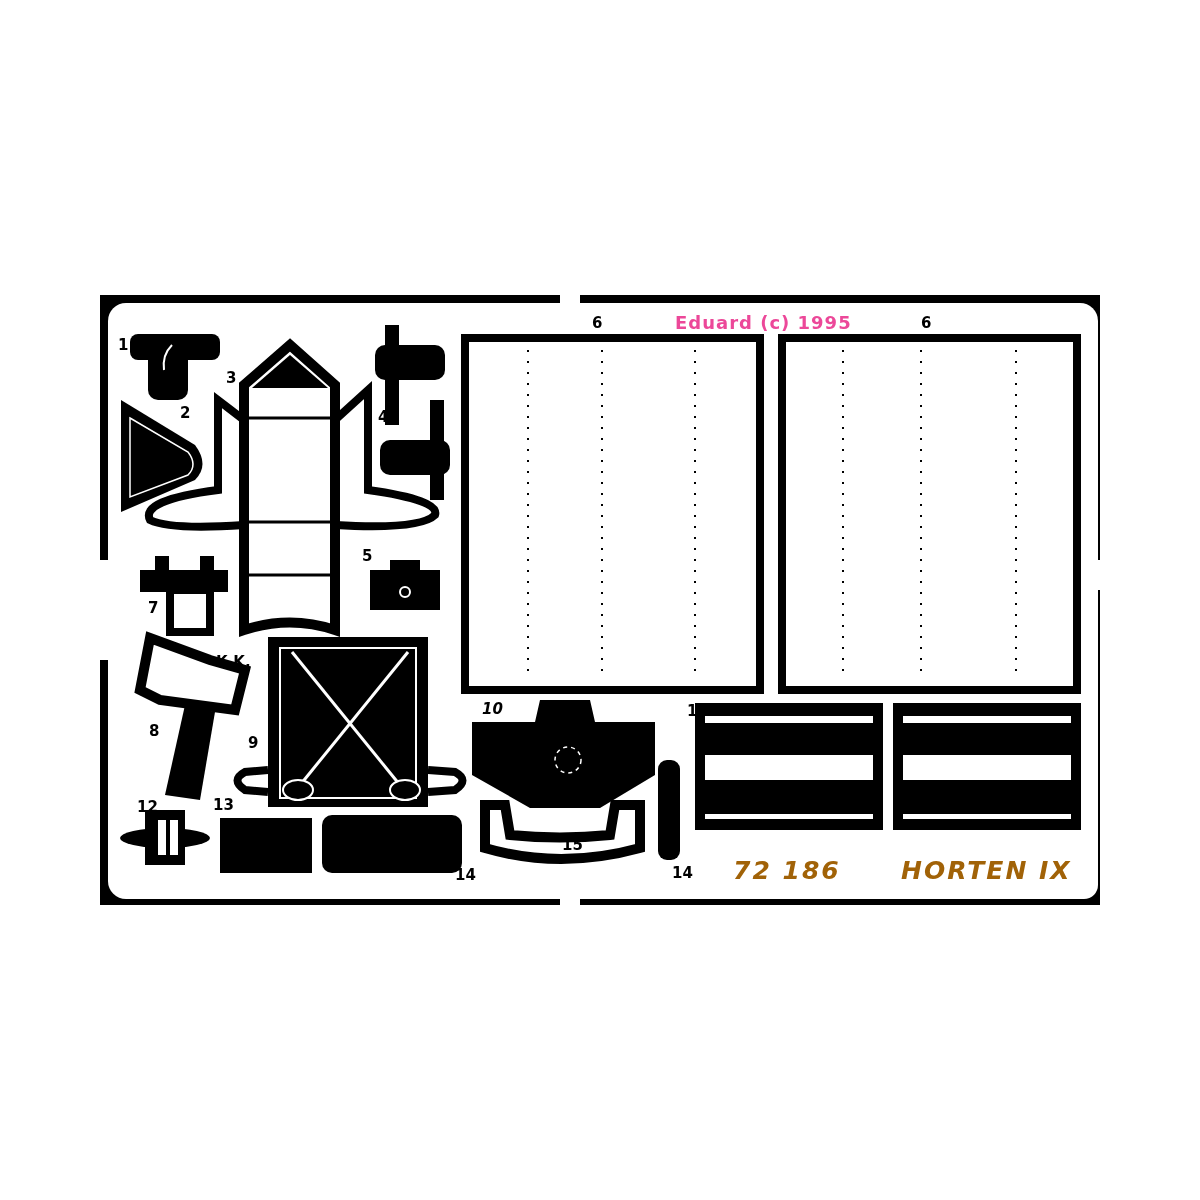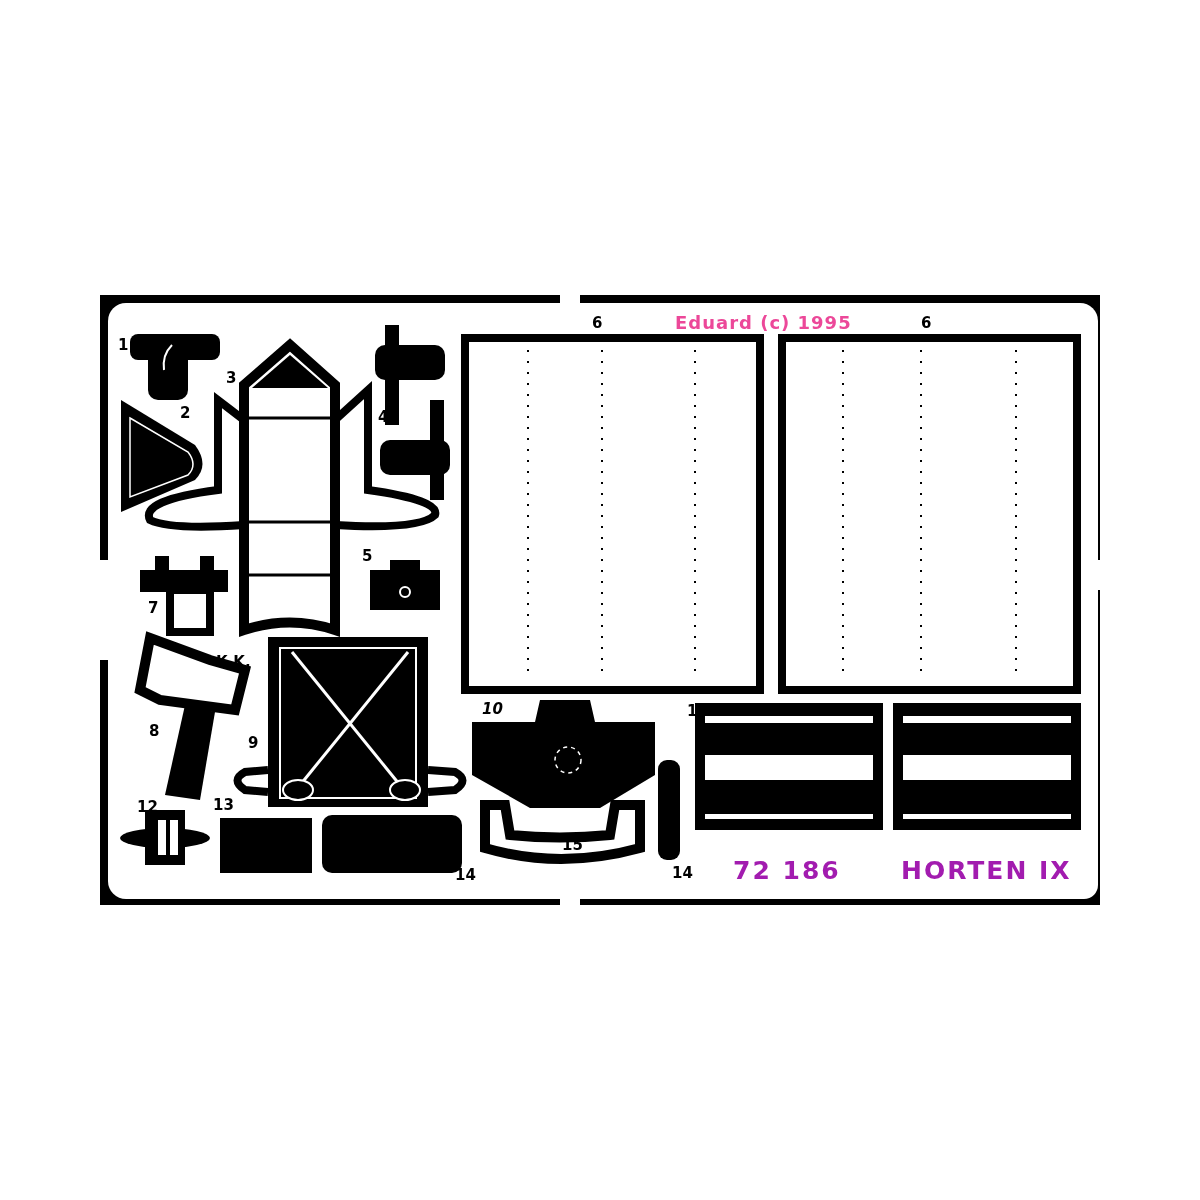--- a/index.html
+++ b/index.html
@@ -1,21 +1,21 @@
 <!DOCTYPE html>
 <html><head>
 <meta charset="utf-8">
 <style>
   html,body{margin:0;padding:0;background:#ffffff;}
   body{width:1200px;height:1200px;position:relative;overflow:hidden;font-family:"DejaVu Sans",sans-serif;}
   #fret{position:absolute;left:100px;top:295px;width:1000px;height:610px;background:#000;}
   #fret-inner{position:absolute;left:8px;top:8px;width:990px;height:596px;background:#fff;border-radius:18px 18px 14px 18px;}
   svg{position:absolute;left:0;top:0;}
   .lbl{position:absolute;font-weight:bold;color:#000;font-size:15px;line-height:1;}
-  .title{position:absolute;font-weight:bold;font-size:25px;letter-spacing:2px;color:#a21caf;}
+  .title{position:absolute;font-weight:bold;font-size:25px;letter-spacing:2px;color:#a16207;font-style:italic;}
   .copy{position:absolute;font-weight:bold;font-size:18px;color:#ec4899;letter-spacing:1px;}
 </style>
 </head>
 <body>
 
 <div id="fret">
   <div id="fret-inner"></div>
 </div>
 
 <svg width="1200" height="1200" viewBox="0 0 1200 1200">

